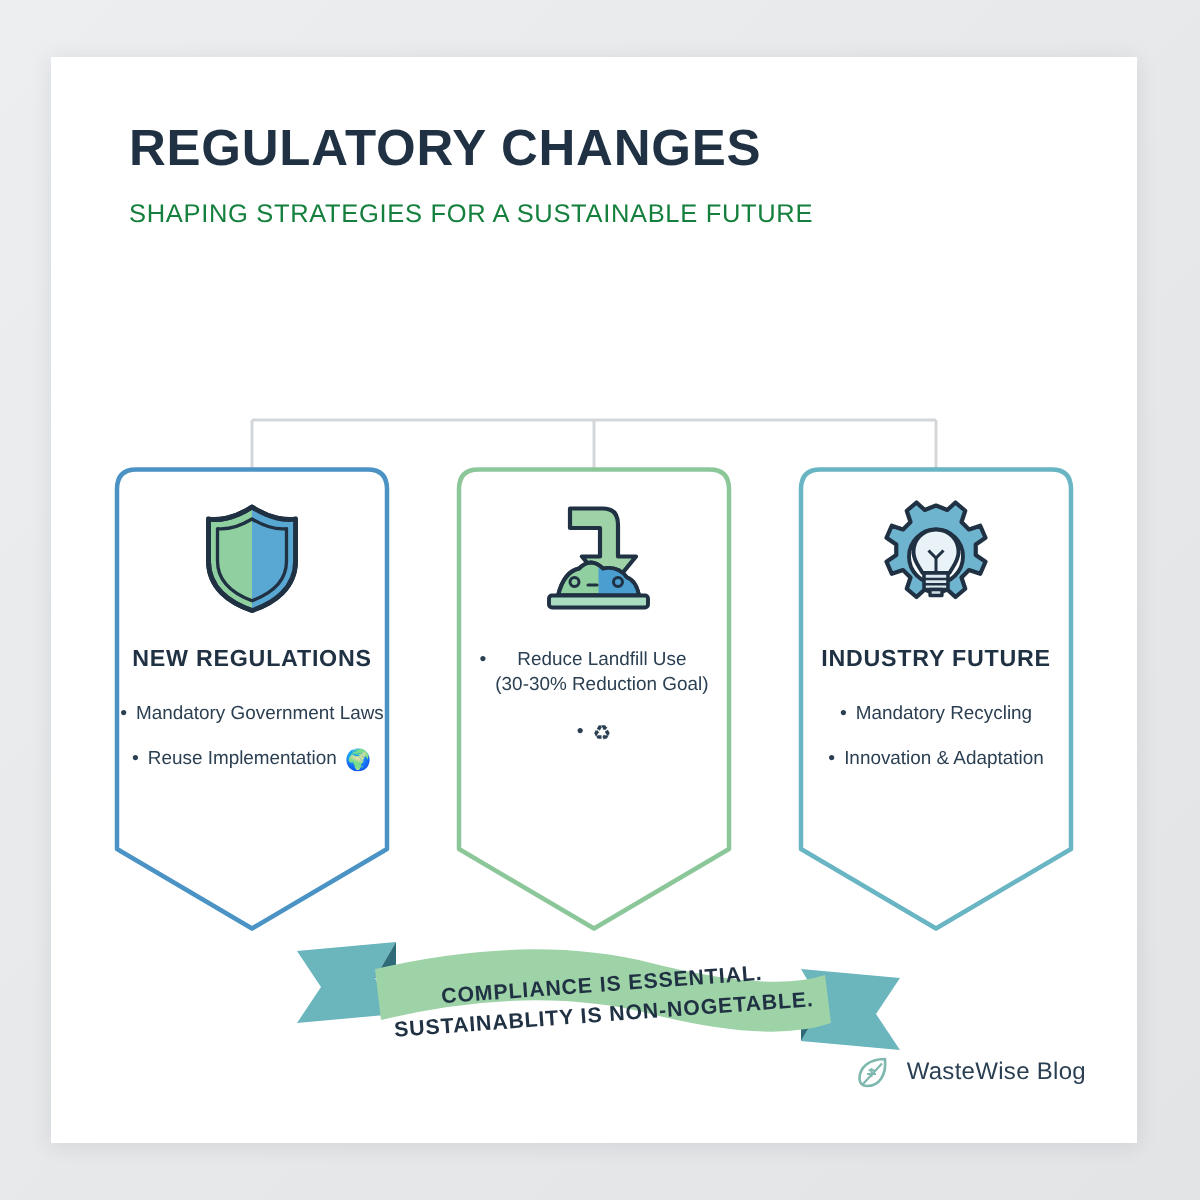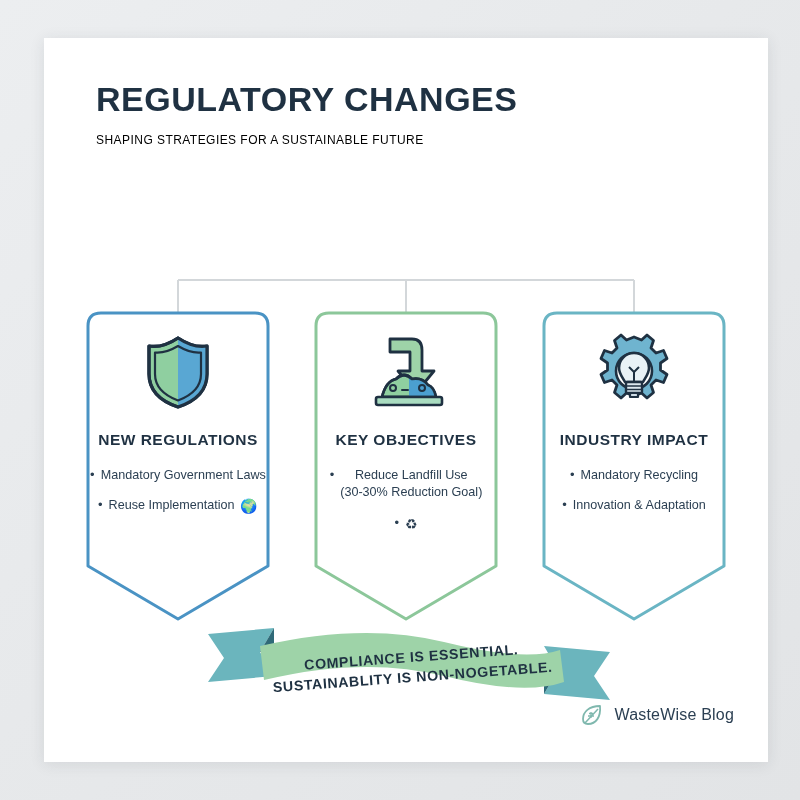--- a/index.html
+++ b/index.html
@@ -18,21 +18,21 @@
   #stage {
     position: relative;
     width: 800px;
     height: 800px;
     background: linear-gradient(135deg, #eceef0 0%, #e6e8ea 55%, #e2e4e6 100%);
   }
 
   
   #sheet {
     position: absolute;
-    left: 44px;
+    left: 34px;
     top: 38px;
     width: 724px;
     height: 724px;
     background: #ffffff;
     box-shadow: 0 2px 14px rgba(40,50,60,0.10);
   }
 
   
   #header {
     position: absolute;
@@ -43,23 +43,23 @@
   .title-line {
     font-size: 34px;
     font-weight: bold;
     letter-spacing: 0.5px;
     color: #1f3142;
     line-height: 1.17;
     white-space: nowrap;
   }
   #subtitle {
     margin-top: 13px;
-    font-size: 12px;
+    font-size: 17px;
     letter-spacing: 0.45px;
-    color: #000000;
+    color: #15803d;
     white-space: nowrap;
   }
 
   
   #connector {
     position: absolute;
     left: 0;
     top: 230px;
     width: 724px;
     height: 80px;
@@ -242,21 +242,20 @@
               <path d="M26 6 H48 Q58 6 58 17 V38 H70 L52 60 L34 38 H46 V19 H26 Z" fill="#9ed3a8" stroke="#1f3142" stroke-width="2.8" stroke-linejoin="round"></path>
               <path d="M18 64 Q22 48 32 46 Q40 38 48 46 Q58 44 64 52 Q70 54 72 64 Z" fill="#8fcfa0" stroke="#1f3142" stroke-width="2.6" stroke-linejoin="round"></path>
               <path d="M45 45 Q58 44 64 52 Q70 54 72 64 H45 Z" fill="#4b9fd0"></path>
               <path d="M18 64 Q22 48 32 46 Q40 38 48 46 Q58 44 64 52 Q70 54 72 64 Z" fill="none" stroke="#1f3142" stroke-width="2.6" stroke-linejoin="round"></path>
               <rect x="12" y="64" width="66" height="8" rx="2" fill="#a9dcc0" stroke="#1f3142" stroke-width="2.6"></rect>
               <circle cx="29" cy="55" r="3" fill="none" stroke="#1f3142" stroke-width="2"></circle>
               <circle cx="58" cy="55" r="3" fill="none" stroke="#1f3142" stroke-width="2"></circle>
               <path d="M38 57 h6" stroke="#1f3142" stroke-width="2" fill="none" stroke-linecap="round"></path>
             </svg>
           </div>
-          <div class="card-title">KEY OBJECTIVES</div>
           <div class="bullets">
             <div class="bullet">
               <span class="dot">•</span>
               <span class="bullet-text">Reduce Landfill Use
 (30-30% Reduction Goal)</span>
             </div>
             <div class="bullet">
               <span class="dot">•</span>
               <span class="inline-emoji">♻</span>
             </div>
@@ -275,21 +274,21 @@
               <circle cx="38" cy="38" r="18" fill="#ffffff" stroke="#1f3142" stroke-width="2.6"></circle>
               <path d="M38 20 C47 20 53 27 53 35 C53 41 49 45 47 49 L29 49 C27 45 23 41 23 35 C23 27 29 20 38 20 Z" fill="#e9f2f6" stroke="#1f3142" stroke-width="2.6" stroke-linejoin="round"></path>
               <path d="M33 34 l5 5 5-5" fill="none" stroke="#1f3142" stroke-width="2" stroke-linejoin="round"></path>
               <path d="M38 39 v10" stroke="#1f3142" stroke-width="2" fill="none"></path>
               <rect x="30" y="49" width="16" height="11" rx="1.5" fill="#dce8ef" stroke="#1f3142" stroke-width="2.4"></rect>
               <path d="M30 53 h16 M30 56.5 h16" stroke="#1f3142" stroke-width="1.6"></path>
               <path d="M34 60 h8 v4 h-8 Z" fill="#cfdde6" stroke="#1f3142" stroke-width="2.2" stroke-linejoin="round"></path>
             </svg>
           </div>
           <div class="card-title">INDUSTRY
-IMPACT</div>
+FUTURE</div>
           <div class="bullets">
             <div class="bullet">
               <span class="dot">•</span>
               <span class="bullet-text">Mandatory Recycling</span>
             </div>
             <div class="bullet">
               <span class="dot">•</span>
               <span class="bullet-text">Innovation &amp; Adaptation</span>
             </div>
           </div>

